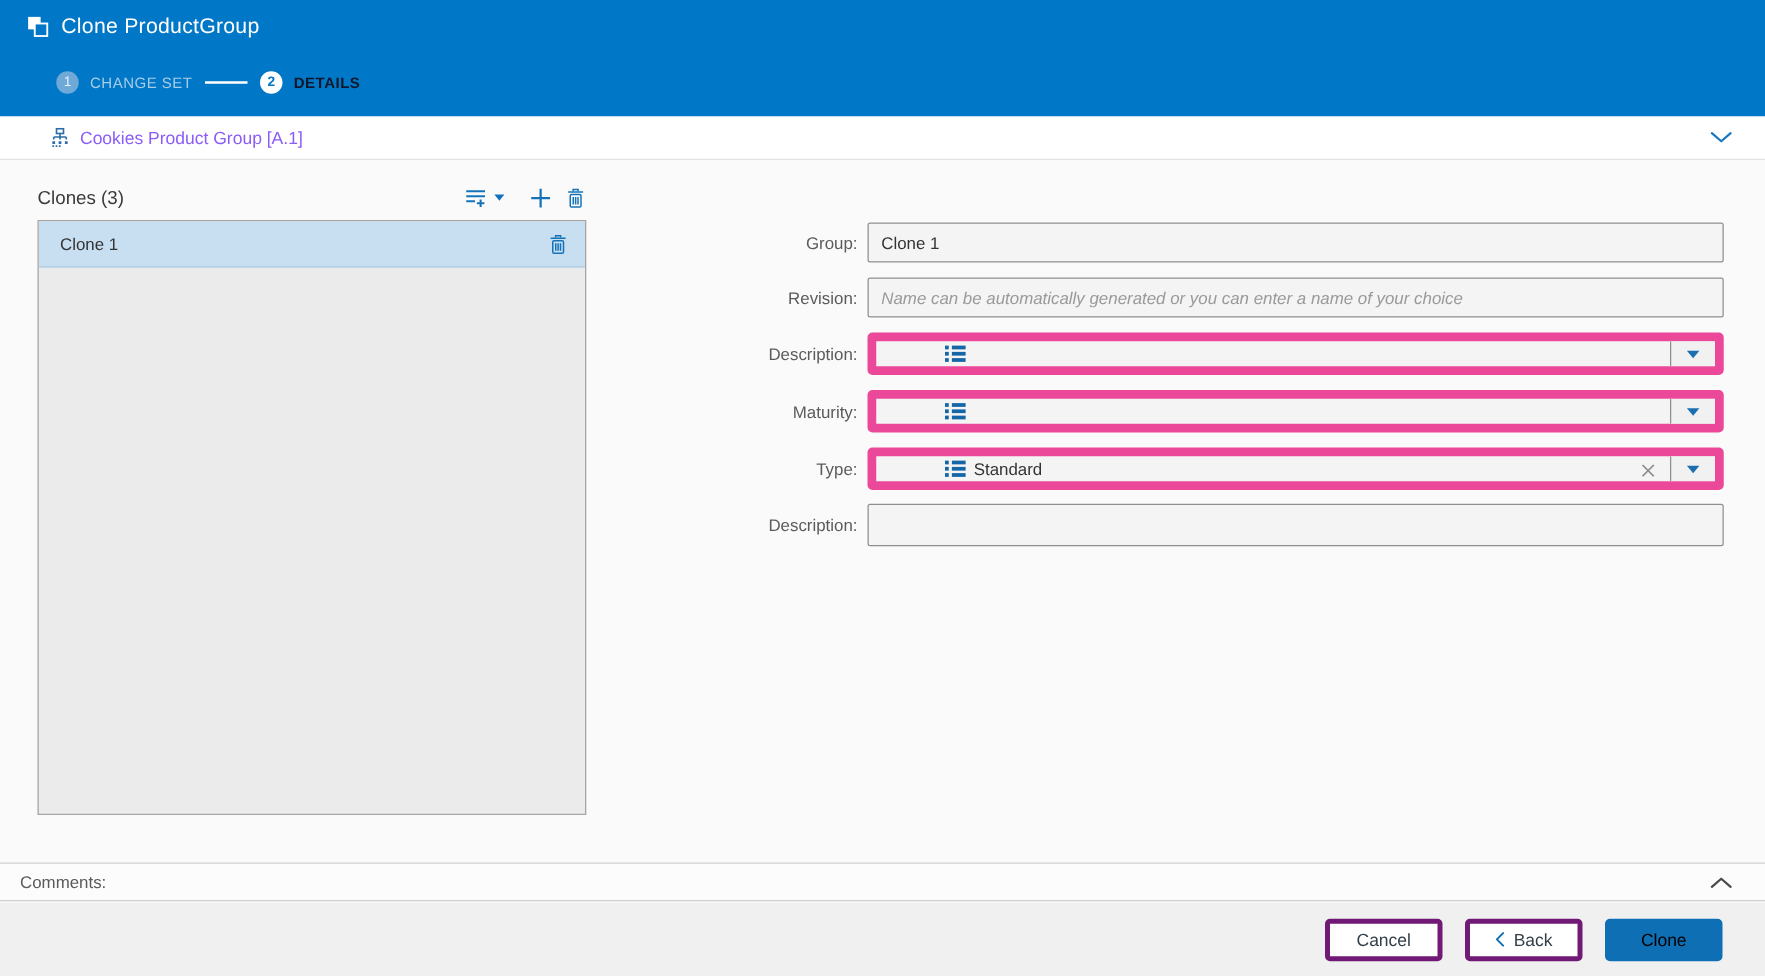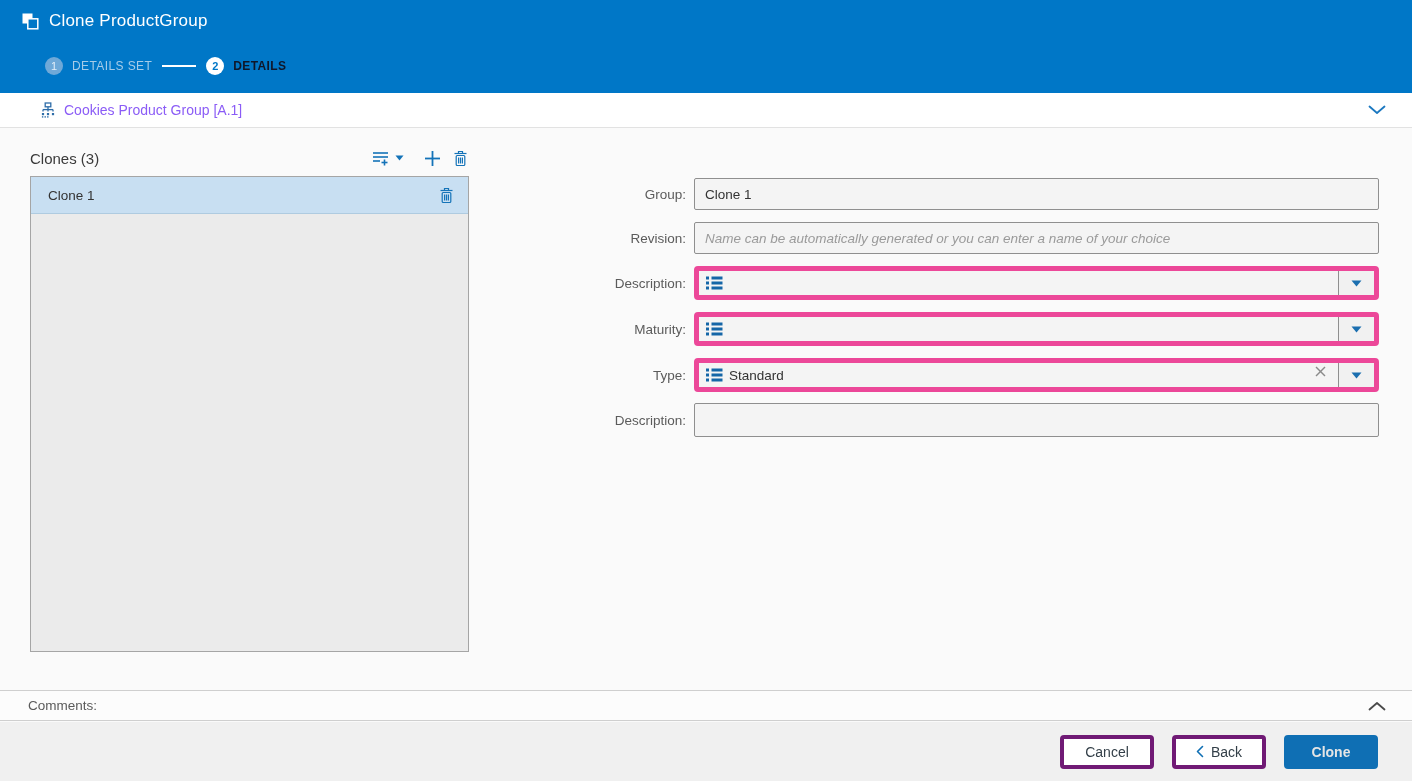--- a/index.html
+++ b/index.html
@@ -80,77 +80,77 @@
     text-align: right; color: #5B5B5B; font-size: 13.5px;
   }
   .txt-input {
     flex: 1; height: 32px; padding: 0 10px;
     background: #F4F4F4; border: 1px solid #8F8F8F; border-radius: 2px;
     font-family: inherit; font-size: 13.5px; color: #333;
   }
   .txt-input::placeholder { font-style: italic; color: #9A9A9A; }
   .select-input {
     flex: 1; height: 34px;
-    background: #F4F4F4; border: 5px solid #ec4899; border-radius: 4px;
-    display: flex; align-items: flex-start; overflow: hidden; cursor: pointer;
+    background: #F4F4F4; border: 7px solid #ec4899; border-radius: 4px;
+    display: flex; align-items: flex-end; overflow: hidden; cursor: pointer; padding-left: 48px;
   }
   .select-body { flex: 1; display: flex; align-items: center; gap: 6px; padding: 0 10px 0 7px; height: 100%; }
   .select-value { font-size: 13.5px; color: #333; }
   .clear-btn { background: none; border: none; cursor: pointer; display: flex; align-items: center; padding: 2px; margin-right: 9px; }
   .dd-btn {
     flex: none; width: 36px; align-self: stretch;
     border: none; border-left: 1px solid #8F8F8F;
     background: #F1F1F1; cursor: pointer;
     display: flex; align-items: center; justify-content: center;
   }
 
   
   .comments-bar {
     position: absolute; top: 690px; left: 0; right: 0; height: 31px;
     background: #FCFCFC; border-top: 1px solid #CFCFCF; border-bottom: 1px solid #CFCFCF;
     display: flex; align-items: center; justify-content: space-between;
-    padding: 0 24px 0 28px;
+    padding: 0 24px 0 16px;
     text-align: center;
   }
   .comments-label { font-size: 13.5px; color: #5A5A5A; }
 
   
   .ftr {
     position: absolute; top: 722px; left: 0; right: 0; bottom: 0;
     background: #F0F0F0;
     display: flex; align-items: center; justify-content: flex-end;
     gap: 18px; padding-right: 34px;
   }
   .btn {
     width: 94px; height: 34px; border-radius: 4px;
     border: 4px solid #701a75; background: #fff; color: #333F48;
     font-family: inherit; font-size: 14px; cursor: pointer;
     display: flex; align-items: center; justify-content: center; gap: 7px;
   }
-  .btn-primary { background: #0F6FB4; border-color: #0F6FB4; color: #e5e5e5; font-weight: bold; }
+  .btn-primary { background: #0F6FB4; border-color: #0F6FB4; color: #000000; }
 </style>
 </head>
 <body>
 
 <div class="app">
 
   <header class="hdr">
     <div class="hdr-title-row">
       <span style="display:flex;">
         <svg width="19" height="19" viewBox="0 0 19 19">
           <rect x="1.5" y="1.5" width="10" height="10" fill="#ffffff"></rect>
           <rect x="6.8" y="6.8" width="10" height="10" fill="#0077C7" stroke="#ffffff" stroke-width="1.5"></rect>
         </svg>
       </span>
       <h1 class="hdr-title">Clone ProductGroup</h1>
     </div>
     <div class="stepper">
       <div class="step step-inactive">
         <span class="step-circle">1</span>
-        <span class="step-label">DETAILS SET</span>
+        <span class="step-label">CHANGE SET</span>
       </div>
       <div class="step-connector"></div>
       <div class="step step-active">
         <span class="step-circle">2</span>
         <span class="step-label">DETAILS</span>
       </div>
     </div>
   </header>
 
   <div class="crumb-bar">

